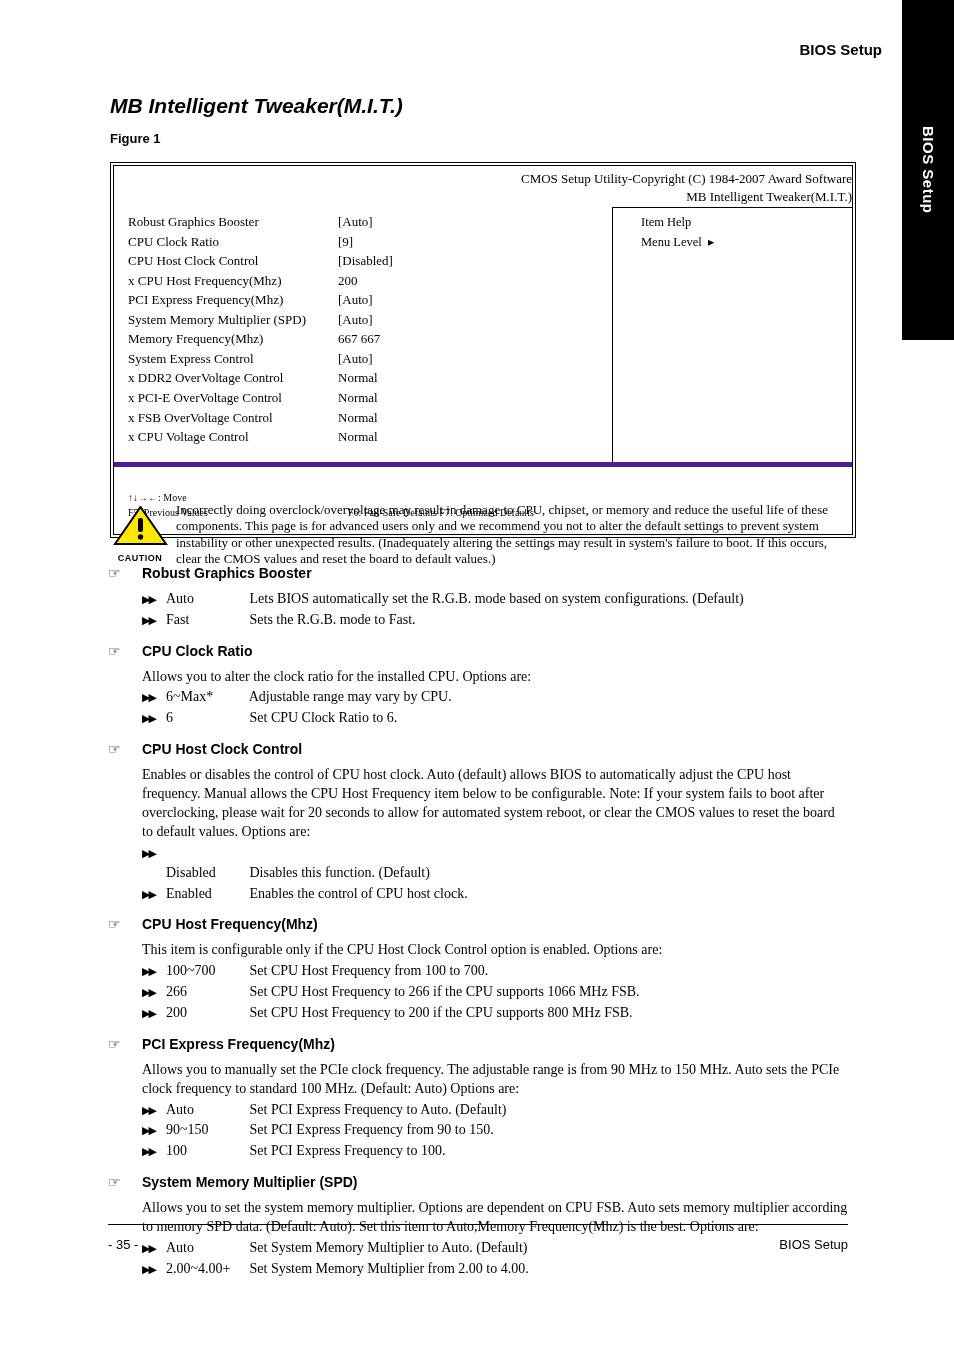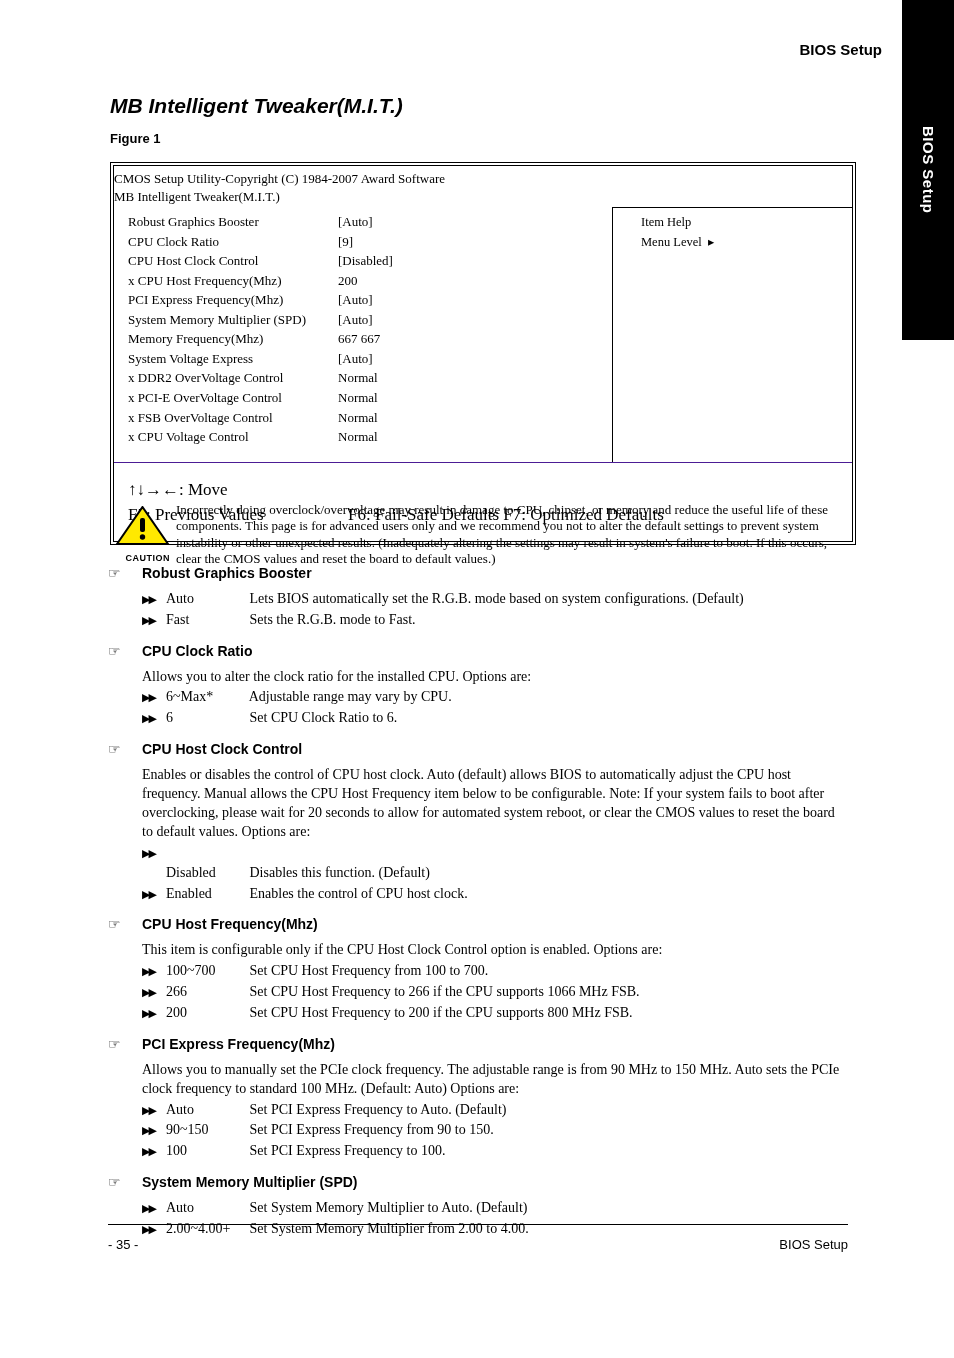--- a/index.html
+++ b/index.html
@@ -56,21 +56,21 @@
   .bios-outer {
     position: absolute;
     top: 162px; left: 110px;
     width: 746px;
     border: 4px double #000;
     font-family: "Times New Roman", Times, serif;
     font-size: 13px;
     background: #fff;
   }
   .bios-title {
-    text-align: left;
+    text-align: right;
     padding: 4px 0 2px 0;
     font-size: 13px;
   }
   .bios-body {
     display: flex;
     width: 100%;
   }
   .bios-left {
     flex: 1 1 auto;
     padding: 6px 10px 14px 14px;
@@ -80,34 +80,34 @@
   .bios-left .row .val { }
   .bios-right {
     width: 240px;
     border-left: 1px solid #000;
     border-top: 1px solid #000;
     padding: 6px 8px 14px 28px;
     font-size: 12.5px;
   }
   .bios-right .line { margin-bottom: 3px; }
   .bios-footer {
-    border-top: 1px solid #4c1d95;
-    padding: 16px 14px 12px 14px;
-    font-size: 17px;
+    border-top: 5px solid #4c1d95;
+    padding: 24px 14px 12px 14px;
+    font-size: 10px;
   }
   .bios-footer .frow { display: flex; margin-bottom: 2px; }
   .bios-footer .frow .fl { width: 220px; }
   .tri { font-family: Arial, sans-serif; }
 
   
   .caution-wrap {
     position: absolute;
     top: 506px; left: 110px;
     width: 60px;
-    text-align: right;
+    text-align: center;
   }
   .caution-label {
     font-family: Arial, sans-serif;
     font-size: 9px;
     font-weight: bold;
     letter-spacing: 0.5px;
   }
 
   
   .content {
@@ -183,21 +183,21 @@
         </div>
         <div class="row">
           <span class="label">System Memory Multiplier (SPD)</span>
           <span class="val">[Auto]</span>
         </div>
         <div class="row">
           <span class="label">Memory Frequency(Mhz)</span>
           <span class="val">667   667</span>
         </div>
         <div class="row">
-          <span class="label">System Voltage Express</span>
+          <span class="label">System Express Control</span>
           <span class="val">[Auto]</span>
         </div>
         <div class="row">
           <span class="label">x DDR2 OverVoltage Control</span>
           <span class="val">Normal</span>
         </div>
         <div class="row">
           <span class="label">x PCI-E OverVoltage Control</span>
           <span class="val">Normal</span>
         </div>
@@ -276,20 +276,21 @@
       <div class="hand-item"><span class="hand-ico">☞</span><span class="hl">PCI Express Frequency(Mhz)</span></div>
       <p class="desc" style="padding-left: 34px;">Allows you to manually set the PCIe clock frequency. The adjustable range is from 90 MHz to 150 MHz. Auto sets the PCIe clock frequency to standard 100 MHz. (Default: Auto) Options are:</p>
       <div class="opts" style="padding-left: 34px;">
         <div class="opt"><span class="fwd">▶▶</span><span style="display:inline-block;min-width:80px;">Auto</span> <span>Set PCI Express Frequency to Auto. (Default)</span></div>
         <div class="opt"><span class="fwd">▶▶</span><span style="display:inline-block;min-width:80px;">90~150</span> <span>Set PCI Express Frequency from 90 to 150.</span></div>
         <div class="opt"><span class="fwd">▶▶</span><span style="display:inline-block;min-width:80px;">100</span> <span>Set PCI Express Frequency to 100.</span></div>
       </div>
     </div>
     <div class="group">
       <div class="hand-item"><span class="hand-ico">☞</span><span class="hl">System Memory Multiplier (SPD)</span></div>
+      <p class="desc" style="padding-left: 34px;">Allows you to set the system memory multiplier. Options are dependent on CPU FSB. Auto sets memory multiplier according to memory SPD data. (Default: Auto). Set this item to Auto,Memory Frequency(Mhz) is the best. Options are:</p>
       <div class="opts" style="padding-left: 34px;">
         <div class="opt"><span class="fwd">▶▶</span><span style="display:inline-block;min-width:80px;">Auto</span> <span>Set System Memory Multiplier to Auto. (Default)</span></div>
         <div class="opt"><span class="fwd">▶▶</span><span style="display:inline-block;min-width:80px;">2.00~4.00+</span> <span>Set System Memory Multiplier from 2.00 to 4.00.</span></div>
       </div>
     </div>
   </div>
 
 <hr class="footer-rule">
 <div class="footer-left">- 35 -</div>
 <div class="footer-right">BIOS Setup</div>

